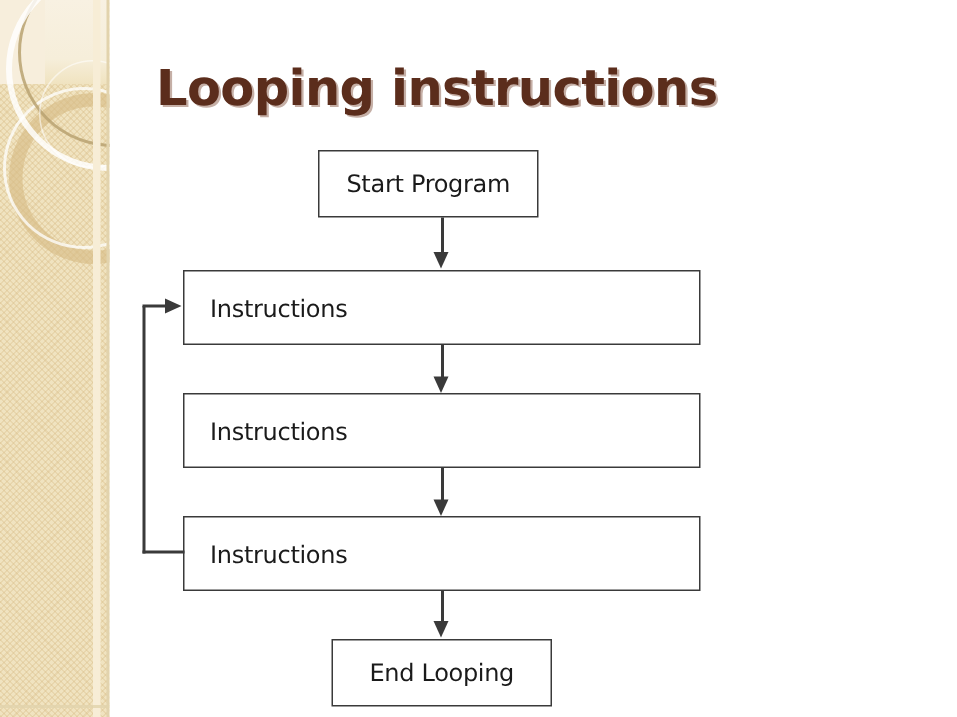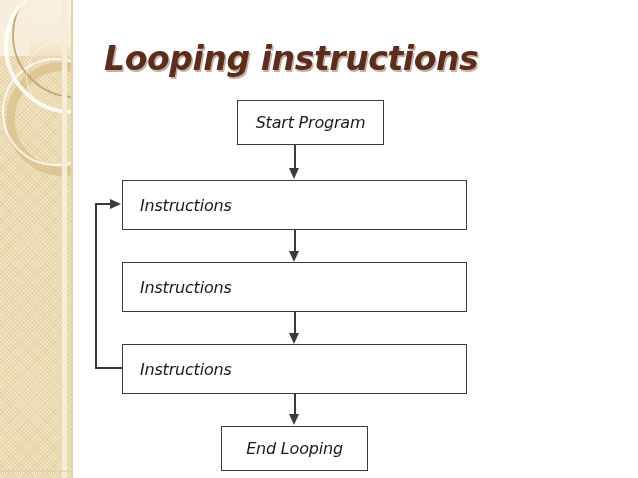--- a/index.html
+++ b/index.html
@@ -10,21 +10,20 @@
   }
   body {
     font-family: "Liberation Sans", sans-serif;
   }
   #slide {
     position: relative;
     width: 638px;
     height: 478px;
     background: #ffffff;
     overflow: hidden;
-    font-style: italic;
   }
 
   
   .sidebar {
     position: absolute;
     left: 0;
     top: 0;
     width: 73px;
     height: 478px;
     background: #f0e3c0;
@@ -191,21 +190,21 @@
     <div class="ring ring-1"></div>
     <div class="ring ring-2"></div>
     <div class="ring ring-5"></div>
     <div class="sidebar-stripe"></div>
     <div class="sidebar-edge"></div>
     <div class="sidebar-bottomline"></div>
   </div>
 
   <div class="title">Looping instructions</div>
 
-  <div class="flow-box center" style="left:237px; top:100px; width:147px; height:45px;">Start Program</div>
+  <div class="flow-box center" style="left:212px; top:100px; width:147px; height:45px;">Start Program</div>
 
   <div class="vline" style="left:294px; top:145px; height:25px;"></div>
   <div class="arrow-down" style="left:289px; top:168px;"></div>
 
   <div class="flow-box left" style="left:122px; top:180px; width:345px; height:50px;">Instructions</div>
 
   <div class="vline" style="left:294px; top:230px; height:23px;"></div>
   <div class="arrow-down" style="left:289px; top:251px;"></div>
 
   <div class="flow-box left" style="left:122px; top:262px; width:345px; height:50px;">Instructions</div>

